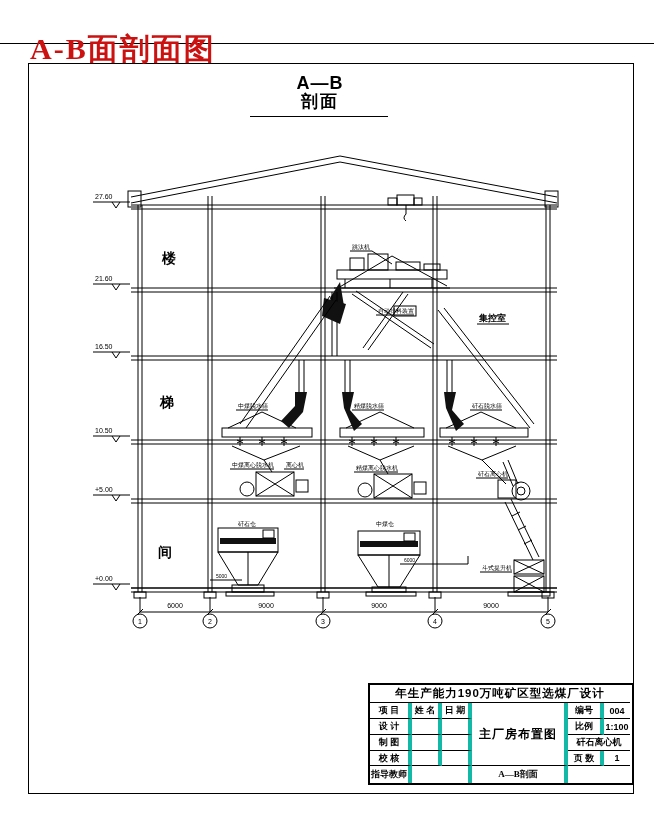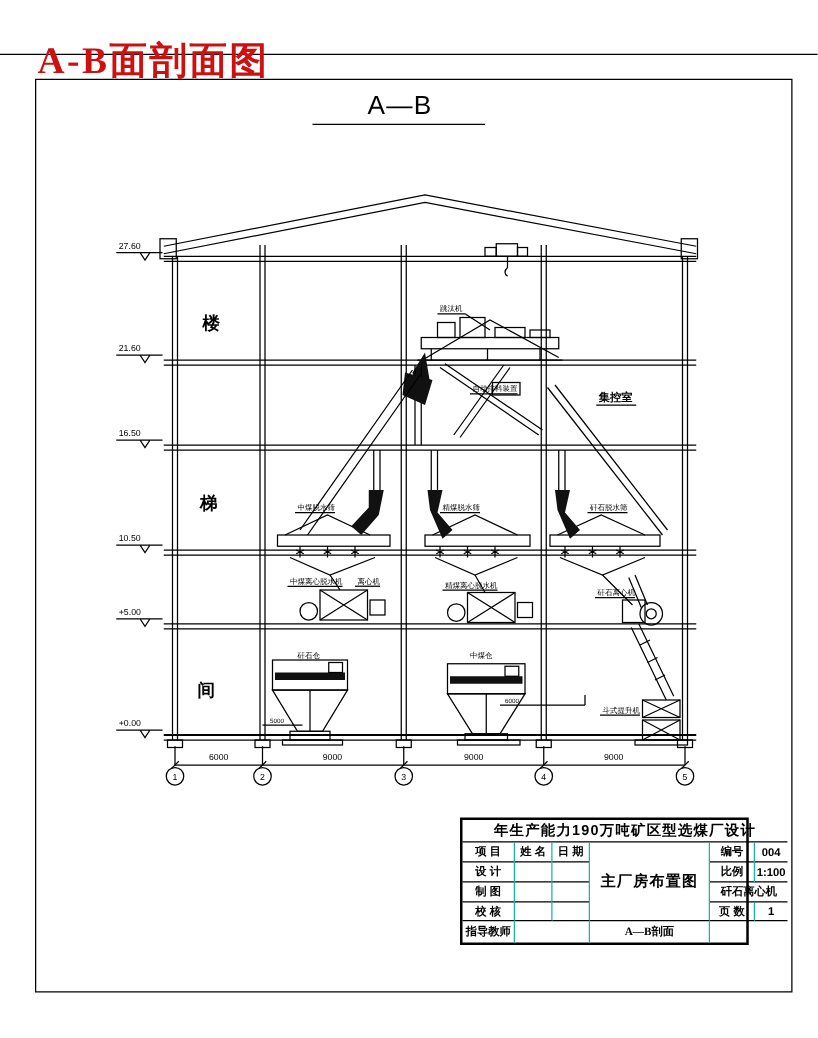--- a/index.html
+++ b/index.html
@@ -4,61 +4,62 @@
 <style>
   html,body{margin:0;padding:0;}
   body{width:654px;height:830px;background:#ffffff;position:relative;
        font-family:"Liberation Sans",sans-serif;color:#000;}
   .abs{position:absolute;}
   #red-title{left:30px;top:34px;font-family:"Liberation Serif",serif;
              font-weight:bold;font-size:30px;letter-spacing:2px;color:#cc1111;line-height:1;}
   #frame-top{left:0;top:43px;width:654px;height:0;border-top:1.5px solid #000;}
   #frame-inner{left:28px;top:63px;width:604px;height:729px;border:1.5px solid #000;}
   #center-title{left:250px;top:74px;width:140px;text-align:center;}
-  #center-title .t1{font-size:21px;font-weight:normal;line-height:1.0;letter-spacing:1px;}
+  #center-title .t1{font-size:18px;font-weight:bold;line-height:1.0;letter-spacing:1px;}
   #center-title .t2{font-size:17px;font-weight:bold;line-height:1.2;letter-spacing:2px;}
   #center-title .rule{margin-top:4px;border-top:1.5px solid #000;width:138px;}
   svg text{font-family:"Liberation Sans",sans-serif;fill:#000;}
   .lab{font-size:6px;}
   .lab9{font-size:9px;font-weight:bold;}
   .elev{font-size:7px;}
   .dim{font-size:7px;}
   .dim5{font-size:5px;}
   .bub{font-size:7px;text-anchor:middle;}
   .stair{font-size:14px;font-weight:bold;}
   .ln{stroke:#000;stroke-width:1;fill:none;}
   .ln2{stroke:#000;stroke-width:1.6;fill:none;}
   .fil{fill:#111;stroke:none;}
   
-  #title-block{left:368px;top:654px;width:231px;height:102px;border:2px solid #000;
+  #title-block{left:368px;top:683px;width:266px;height:102px;border:2px solid #000;
                box-sizing:border-box;display:grid;
                grid-template-columns:42px 30px 30px 96px 36px 26px;
                grid-template-rows:18px 16px 16px 16px 15px 17px;
                font-size:9px;font-weight:bold;}
-  #title-block div{border-right:1px solid #14b8a6;border-bottom:1px solid #000;
+  #title-block div{border-right:4px solid #14b8a6;border-bottom:1px solid #000;
                    display:flex;align-items:center;justify-content:center;
                    overflow:hidden;white-space:nowrap;box-sizing:border-box;}
   #title-block .lastc{border-right:none;}
   #title-block .lastr{border-bottom:none;}
   .tb-hdr{grid-column:1/7;font-size:11.5px;letter-spacing:1px;}
   .tb-main{grid-column:4;grid-row:2/6;font-size:12px;letter-spacing:1px;}
   .tb-sheet{grid-column:4;grid-row:6;font-family:Liberation Serif, serif;}
   .span23{grid-column:2/4;}
   .span56{grid-column:5/7;}
 </style>
 </head>
 <body>
 
 <div class="abs" id="frame-top"></div>
 <div class="abs" id="frame-inner"></div>
 
 <div class="abs" id="red-title">A-B面剖面图</div>
 
 <div class="abs" id="center-title">
   <div class="t1">A—B</div>
+  <div class="t2">剖面</div>
   <div class="rule"></div>
 </div>
 
 <svg class="abs" style="left:0;top:0" width="654" height="830" viewBox="0 0 654 830">
 
   <g>
     <path class="ln" d="M131 197 L340 156 L557 197"></path>
     <path class="ln" d="M131 203 L340 162 L557 203"></path>
     <rect class="ln" x="128" y="191" width="13" height="16"></rect>
     <rect class="ln" x="545" y="191" width="13" height="16"></rect>

